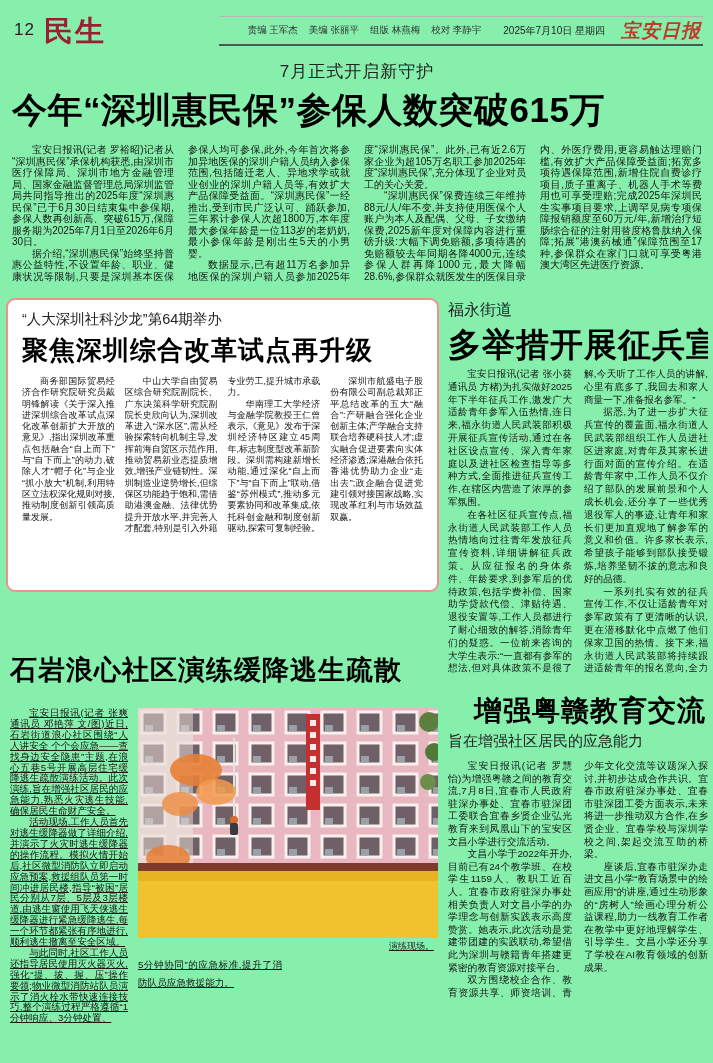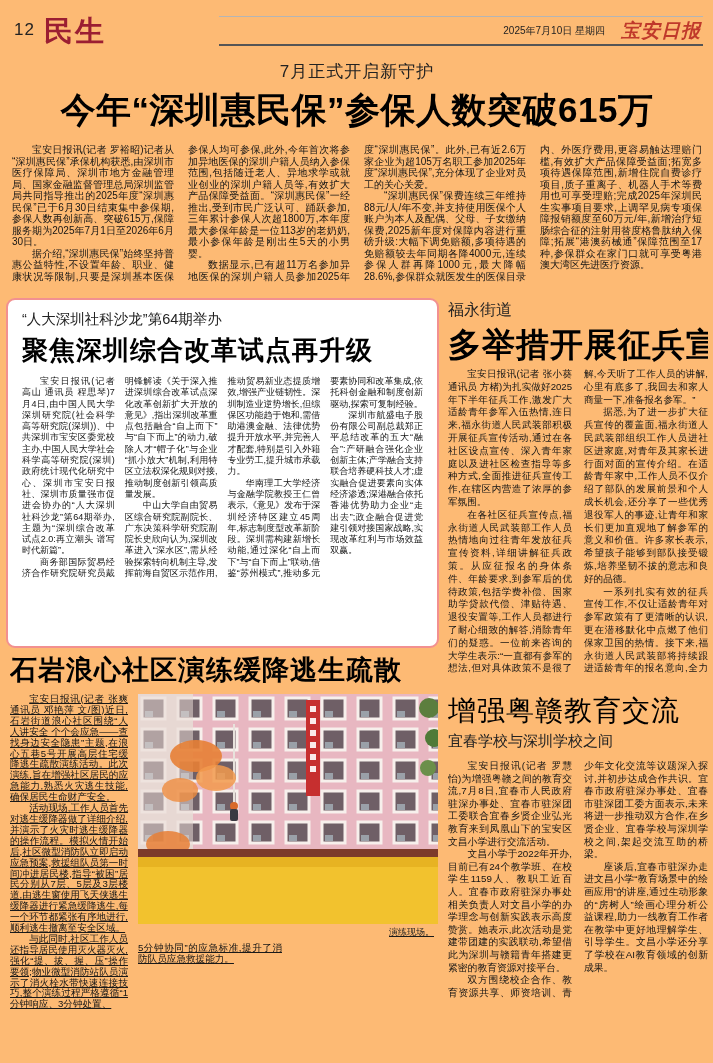--- a/index.html
+++ b/index.html
@@ -1,20 +1,20 @@
 <!DOCTYPE html>
 <html lang="zh"><head>
 <meta charset="utf-8">
 <style>
   * { margin:0; padding:0; box-sizing:border-box; }
   html,body { background:#e9e9e9; }
   body { font-family:"Liberation Sans","DejaVu Sans",sans-serif; }
   .page {
     position:relative; width:713px; height:1063px; margin:0 auto;
-    background:#fdba74; color:#1a1a1a; overflow:hidden;
+    background:#86efac; color:#1a1a1a; overflow:hidden;
   }
 
   
   .hdr { position:absolute; top:12px; left:14px; right:10px; height:38px; }
   .hdr-pagenum { position:absolute; left:0; top:8px; font-size:17px; color:#222; letter-spacing:1px; }
   .hdr-section { position:absolute; left:30px; top:0px; font-size:29px; font-weight:900; color:#9b1e32; letter-spacing:2px; }
   .hdr-rulebox {
     position:absolute; left:205px; right:0; top:4px; height:30px;
     border-top:1px solid #b5b5b5; border-bottom:2px solid #555;
     display:flex; align-items:center; justify-content:flex-end; gap:16px;
@@ -25,31 +25,31 @@
 
   
   .kicker { font-size:15px; color:#222; }
   .body-p { text-indent:2em; text-align:justify; }
   .body-p.noindent { text-indent:0; }
 
   
   .art-main { position:absolute; top:60px; left:12px; width:690px; }
   .art-main .kicker { text-align:center; font-size:17px; letter-spacing:1px; }
   .art-main h1 {
-    text-align:center; font-size:35px; font-weight:900; color:#000;
+    font-size:35px; font-weight:900; color:#000;
     letter-spacing:0.5px; margin:4px 0 10px 0; white-space:nowrap;
   }
   .art-main .cols {
     column-count:4; column-gap:14px; font-size:10px; line-height:11.5px;
     height:162px; overflow:hidden; color:#141414;
   }
 
   
   .art-box {
-    position:absolute; top:298px; left:6px; width:433px; height:350px;
+    position:absolute; top:298px; left:6px; width:433px; height:294px;
     border:2.5px solid #f29090; border-radius:9px; padding:10px 14px 8px 14px;
     background:#fff;
   }
   .art-box .kicker { font-size:14.5px; margin-bottom:4px; }
   .art-box h2 { font-size:26px; font-weight:900; color:#000; letter-spacing:1px; margin-bottom:8px; white-space:nowrap; }
   .art-box .cols {
     column-count:4; column-gap:10px; font-size:9px; line-height:11.3px;
     height:256px; overflow:hidden; color:#141414;
   }
 
@@ -58,68 +58,73 @@
   .art-zb .kicker { font-size:16px; margin-bottom:2px; }
   .art-zb h2 { font-size:33px; font-weight:700; color:#000; letter-spacing:1px; white-space:nowrap; }
   .art-zb .cols {
     column-count:2; column-gap:12px; font-size:9.6px; line-height:12.8px;
     height:316px; overflow:hidden; color:#141414;
   }
 
   
   .art-sy { position:absolute; top:652px; left:10px; width:428px; height:406px; overflow:hidden; }
   .art-sy .kicker { font-size:14px; margin-bottom:2px; }
-  .art-sy h2 { font-size:27px; font-weight:900; color:#000; letter-spacing:1px; margin-bottom:6px; white-space:nowrap; }
+  .art-sy h2 { font-size:27px; font-weight:900; color:#000; letter-spacing:1px; margin-bottom:20px; white-space:nowrap; }
   .sy-grid { display:flex; gap:10px; height:340px;text-decoration:underline; }
   .sy-col1 { width:118px; flex:none; font-size:9.6px; line-height:10.9px; overflow:hidden; color:#141414; }
   .sy-right { flex:1; display:flex; flex-direction:column; }
   .sy-photo { width:100%; height:230px; flex:none; overflow:hidden; }
   .sy-photo svg { display:block; width:100%; height:100%; }
   .sy-caption { font-size:9px; color:#222; text-align:right; padding:2px 4px 0 0; height:14px; flex:none; }
-  .sy-below { column-count:2; column-gap:12px; font-size:9.6px; line-height:11px; height:88px; overflow:hidden; margin-top:4px; color:#141414; }
+  .sy-below { column-count:2; column-gap:12px; font-size:9.6px; line-height:18px; height:88px; overflow:hidden; margin-top:4px; color:#141414; }
 
   
   .art-jy { position:absolute; top:692px; left:448px; width:260px; height:366px; overflow:hidden; }
-  .art-jy h2 { font-size:28px; font-weight:400; color:#000; letter-spacing:1px; margin-bottom:2px; white-space:nowrap; }
+  .art-jy h2 { font-size:28px; font-weight:700; color:#000; letter-spacing:1px; margin-bottom:2px; white-space:nowrap;margin-left:26px; }
   .art-jy .subhead { font-size:15px; color:#222; margin-bottom:9px; }
   .art-jy .cols {
     column-count:2; column-gap:12px; font-size:9.8px; line-height:12.6px;
     height:294px; overflow:hidden; color:#141414;
   }
 </style>
 </head>
 <body>
 
 <div class="page">
 
   <div class="hdr">
     <div class="hdr-pagenum">12</div>
     <div class="hdr-section">民生</div>
     <div class="hdr-rulebox">
+      <div class="hdr-credits">
+        <span>责编 王军杰</span>
+        <span>美编 张丽平</span>
+        <span>组版 林燕梅</span>
+        <span>校对 李静宇</span>
+      </div>
       <div class="hdr-date">2025年7月10日 星期四</div>
       <div class="hdr-masthead">宝安日报</div>
     </div>
   </div>
 
   <div class="art-main">
     <div class="kicker">7月正式开启新守护</div>
     <h1>今年“深圳惠民保”参保人数突破615万</h1>
     <div class="cols">
       <p class="body-p">宝安日报讯(记者 罗裕昭)记者从“深圳惠民保”承保机构获悉,由深圳市医疗保障局、深圳市地方金融管理局、国家金融监督管理总局深圳监管局共同指导推出的2025年度“深圳惠民保”已于6月30日结束集中参保期,参保人数再创新高、突破615万,保障服务期为2025年7月1日至2026年6月30日。</p>
       <p class="body-p">据介绍,“深圳惠民保”始终坚持普惠公益特性,不设置年龄、职业、健康状况等限制,只要是深圳基本医保参保人均可参保,此外,今年首次将参加异地医保的深圳户籍人员纳入参保范围,包括随迁老人、异地求学或就业创业的深圳户籍人员等,有效扩大产品保障受益面。“深圳惠民保”一经推出,受到市民广泛认可、踊跃参加,三年累计参保人次超1800万,本年度最大参保年龄是一位113岁的老奶奶,最小参保年龄是刚出生5天的小男婴。</p>
       <p class="body-p">数据显示,已有超11万名参加异地医保的深圳户籍人员参加2025年度“深圳惠民保”。此外,已有近2.6万家企业为超105万名职工参加2025年度“深圳惠民保”,充分体现了企业对员工的关心关爱。</p>
       <p class="body-p">“深圳惠民保”保费连续三年维持88元/人/年不变,并支持使用医保个人账户为本人及配偶、父母、子女缴纳保费,2025新年度对保障内容进行重磅升级:大幅下调免赔额,多项待遇的免赔额较去年同期各降4000元,连续参保人群再降1000元,最大降幅28.6%,参保群众就医发生的医保目录内、外医疗费用,更容易触达理赔门槛,有效扩大产品保障受益面;拓宽多项待遇保障范围,新增住院自费诊疗项目,质子重离子、机器人手术等费用也可享受理赔;完成2025年深圳民生实事项目要求,上调罕见病专项保障报销额度至60万元/年,新增治疗短肠综合征的注射用替度格鲁肽纳入保障;拓展“港澳药械通”保障范围至17种,参保群众在家门口就可享受粤港澳大湾区先进医疗资源。</p>
     </div>
   </div>
 
   <div class="art-box">
     <div class="kicker">“人大深圳社科沙龙”第64期举办</div>
     <h2>聚焦深圳综合改革试点再升级</h2>
     <div class="cols">
-      <p class="body-p">宝安日报讯(记者 高山 通讯员 程思琴)7月4日,由中国人民大学深圳研究院(社会科学高等研究院(深圳))、中共深圳市宝安区委党校主办,中国人民大学社会科学高等研究院(深圳)政府统计现代化研究中心、深圳市宝安日报社、深圳市质量强市促进会协办的“人大深圳社科沙龙”第64期举办,主题为“深圳综合改革试点2.0:再立潮头 谱写时代新篇”。</p>
       <p class="body-p">商务部国际贸易经济合作研究院研究员戴明锋解读《关于深入推进深圳综合改革试点深化改革创新扩大开放的意见》,指出深圳改革重点包括融合“自上而下”与“自下而上”的动力,破除人才“帽子化”与企业“抓小放大”机制,利用特区立法权深化规则对接,推动制度创新引领高质量发展。</p>
       <p class="body-p">中山大学自由贸易区综合研究院副院长、广东决策科学研究院副院长史欣向认为,深圳改革进入“深水区”,需从经验探索转向机制主导,发挥前海自贸区示范作用,推动贸易新业态提质增效,增强产业链韧性。深圳制造业逆势增长,但综保区功能趋于饱和,需借助港澳金融、法律优势提升开放水平,并完善人才配套,特别是引入外籍专业劳工,提升城市承载力。</p>
       <p class="body-p">华南理工大学经济与金融学院教授王仁曾表示,《意见》发布于深圳经济特区建立45周年,标志制度型改革新阶段。深圳需构建新增长动能,通过深化“自上而下”与“自下而上”联动,借鉴“苏州模式”,推动多元要素协同和改革集成,依托科创金融和制度创新驱动,探索可复制经验。</p>
       <p class="body-p">深圳市航盛电子股份有限公司副总裁郑正平总结改革的五大“融合”:产研融合强化企业创新主体;产学融合支持联合培养硬科技人才;虚实融合促进要素向实体经济渗透;深港融合依托香港优势助力企业“走出去”;政企融合促进党建引领对接国家战略,实现改革红利与市场效益双赢。</p>
     </div>
   </div>
 
   <div class="art-zb">
     <div class="kicker">福永街道</div>
     <h2>多举措开展征兵宣传</h2>
@@ -184,21 +189,21 @@
         <div class="sy-caption">演练现场。</div>
         <div class="sy-below">
           <p class="body-p noindent">5分钟协同”的应急标准,提升了消防队员应急救援能力。</p>
         </div>
       </div>
     </div>
   </div>
 
   <div class="art-jy">
     <h2>增强粤赣教育交流</h2>
-    <div class="subhead">宜春学校与深圳学校之间</div>
+    <div class="subhead">旨在增强社区居民的应急能力</div>
     <div class="cols">
       <p class="body-p">宝安日报讯(记者 罗慧怡)为增强粤赣之间的教育交流,7月8日,宜春市人民政府驻深办事处、宜春市驻深团工委联合宜春乡贤企业弘光教育来到凤凰山下的宝安区文昌小学进行交流活动。</p>
       <p class="body-p">文昌小学于2022年开办,目前已有24个教学班、在校学生1159人、教职工近百人。宜春市政府驻深办事处相关负责人对文昌小学的办学理念与创新实践表示高度赞赏。她表示,此次活动是党建带团建的实践联动,希望借此为深圳与赣籍青年搭建更紧密的教育资源对接平台。</p>
       <p class="body-p">双方围绕校企合作、教育资源共享、师资培训、青少年文化交流等议题深入探讨,并初步达成合作共识。宜春市政府驻深办事处、宜春市驻深团工委方面表示,未来将进一步推动双方合作,在乡贤企业、宜春学校与深圳学校之间,架起交流互助的桥梁。</p>
       <p class="body-p">座谈后,宜春市驻深办走进文昌小学“教育场景中的绘画应用”的讲座,通过生动形象的“房树人”绘画心理分析公益课程,助力一线教育工作者在教学中更好地理解学生、引导学生。文昌小学还分享了学校在AI教育领域的创新成果。</p>
     </div>
   </div>
 
 </div>
 

